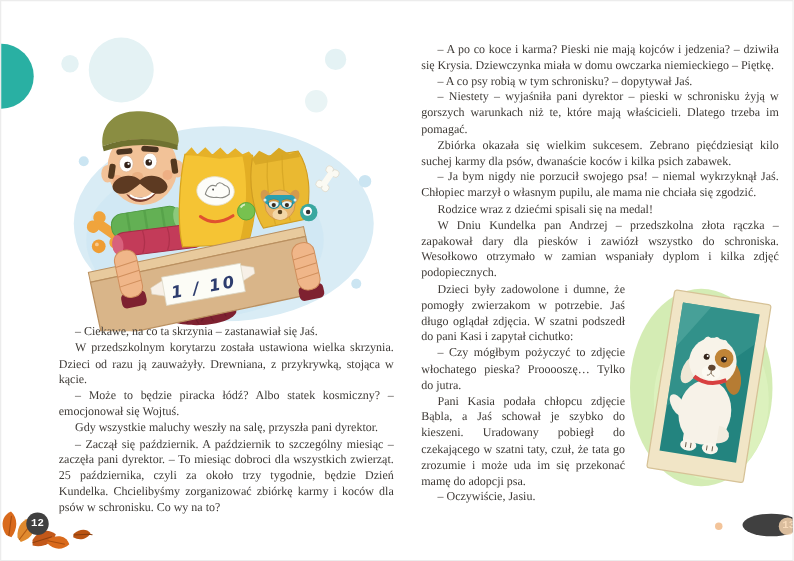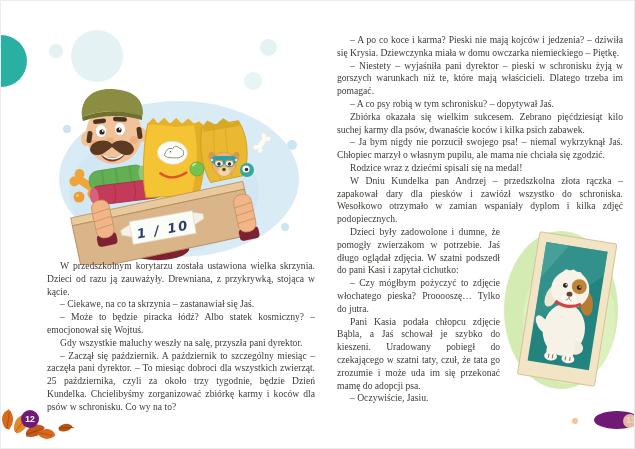--- a/index.html
+++ b/index.html
@@ -15,22 +15,22 @@
     font-weight:bold; font-size:23px; letter-spacing:0.5px; color:#1ea79c;
   }
   .textcol { position:absolute; font-size:9.6px; line-height:12.8px; text-align:justify; }
   .textcol p { margin:0; text-indent:13px; }
   #left-text  { left:46px;  top:259px; width:268px; }
   #right-text { left:336px; top:33px;  width:286px; }
   .photo-wrap { float:right; width:118px; height:172px; margin-left:5px; position:relative; }
   .photo-wrap svg { position:absolute; left:-8px; top:-4px; }
   .pnum {
     position:absolute; width:18px; height:18px; border-radius:50%;
-    background:#701a75; color:#fff; display:flex; align-items:center; justify-content:center;
-    font-family:Liberation Sans, sans-serif; font-weight:bold; font-size:8.5px;
+    background:#404040; color:#fff; display:flex; align-items:center; justify-content:center;
+    font-family:Liberation Mono, monospace; font-weight:bold; font-size:8.5px;
   }
   #man-illu { position:absolute; left:48px; top:86px; }
   #leaves   { position:absolute; left:0px; top:403px; }
   .dot { position:absolute; border-radius:50%; }
   svg text { font-family:"DejaVu Sans","Liberation Sans",sans-serif; }
 </style>
 </head>
 <body>
 
 <div id="book">
@@ -158,31 +158,31 @@
       <path d="M-9,-8 L9,-10 M-9,0 L9,-2 M-9,8 L9,6" stroke="#d08f5d" stroke-width="0.8" fill="none"></path>
     </g>
     <g transform="translate(196,127) rotate(-12)">
       <rect x="-10" y="14" width="20" height="12" rx="4" fill="#7e2130"></rect>
       <rect x="-9" y="-20" width="18" height="38" rx="8" fill="#f0b689" stroke="#d08f5d" stroke-width="0.8"></rect>
       <path d="M-9,-8 L9,-10 M-9,0 L9,-2 M-9,8 L9,6" stroke="#d08f5d" stroke-width="0.8" fill="none"></path>
     </g>
   </svg>
 
   <div id="left-text" class="textcol">
+    <p>– Ciekawe, na co ta skrzynia – zastanawiał się Jaś.</p>
     <p>W przedszkolnym korytarzu została ustawiona wielka skrzynia. Dzieci od razu ją zauważyły. Drewniana, z przykrywką, stojąca w kącie.</p>
-    <p>– Ciekawe, na co ta skrzynia – zastanawiał się Jaś.</p>
     <p>– Może to będzie piracka łódź? Albo statek kosmiczny? – emocjonował się Wojtuś.</p>
     <p>Gdy wszystkie maluchy weszły na salę, przyszła pani dyrektor.</p>
     <p>– Zaczął się październik. A październik to szczególny miesiąc – zaczęła pani dyrektor. – To miesiąc dobroci dla wszystkich zwierząt. 25 października, czyli za około trzy tygodnie, będzie Dzień Kundelka. Chcielibyśmy zorganizować zbiórkę karmy i koców dla psów w schronisku. Co wy na to?</p>
   </div>
 
   <div id="right-text" class="textcol">
     <p>– A po co koce i karma? Pieski nie mają kojców i jedzenia? – dziwiła się Krysia. Dziewczynka miała w domu owczarka niemieckiego – Piętkę.</p>
+    <p>– A co psy robią w tym schronisku? – dopytywał Jaś.</p>
     <p>– Niestety – wyjaśniła pani dyrektor – pieski w schronisku żyją w gorszych warunkach niż te, które mają właścicieli. Dlatego trzeba im pomagać.</p>
-    <p>– A co psy robią w tym schronisku? – dopytywał Jaś.</p>
     <p>Zbiórka okazała się wielkim sukcesem. Zebrano pięćdziesiąt kilo suchej karmy dla psów, dwanaście koców i kilka psich zabawek.</p>
     <p>– Ja bym nigdy nie porzucił swojego psa! – niemal wykrzyknął Jaś. Chłopiec marzył o własnym pupilu, ale mama nie chciała się zgodzić.</p>
     <p>Rodzice wraz z dziećmi spisali się na medal!</p>
     <p>W Dniu Kundelka pan Andrzej – przedszkolna złota rączka – zapakował dary dla piesków i zawiózł wszystko do schroniska. Wesołkowo otrzymało w zamian wspaniały dyplom i kilka zdjęć podopiecznych.</p>
 
     <div class="photo-wrap">
       <svg width="134" height="178" viewBox="0 0 134 178">
         <ellipse cx="64" cy="88" rx="57" ry="79" fill="#cde9a7" opacity="0.85"></ellipse>
         <ellipse cx="72" cy="98" rx="46" ry="64" fill="#ddf2bf" opacity="0.8"></ellipse>
         <g transform="translate(70,88) rotate(9)">

